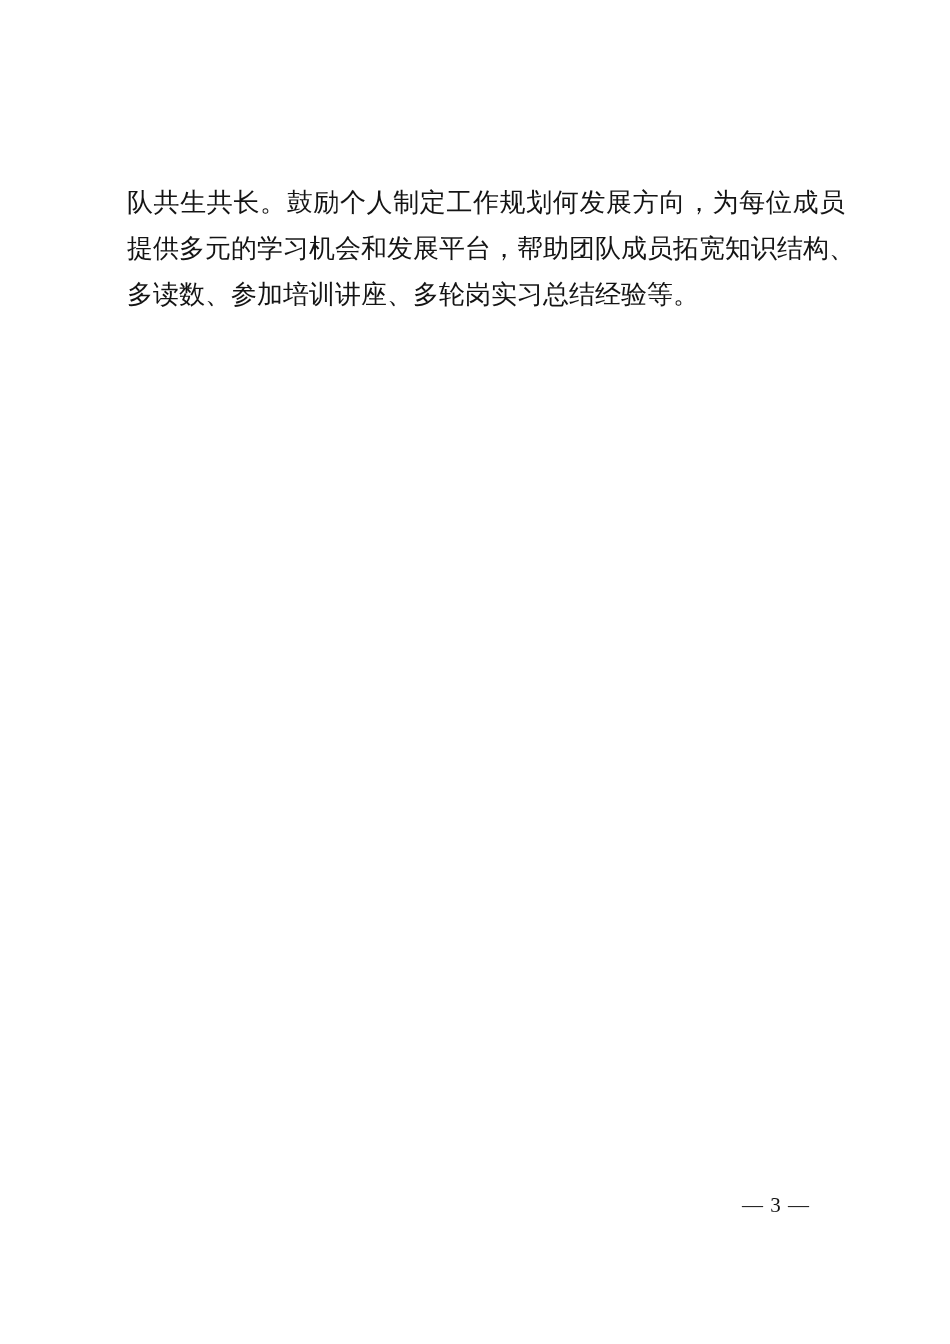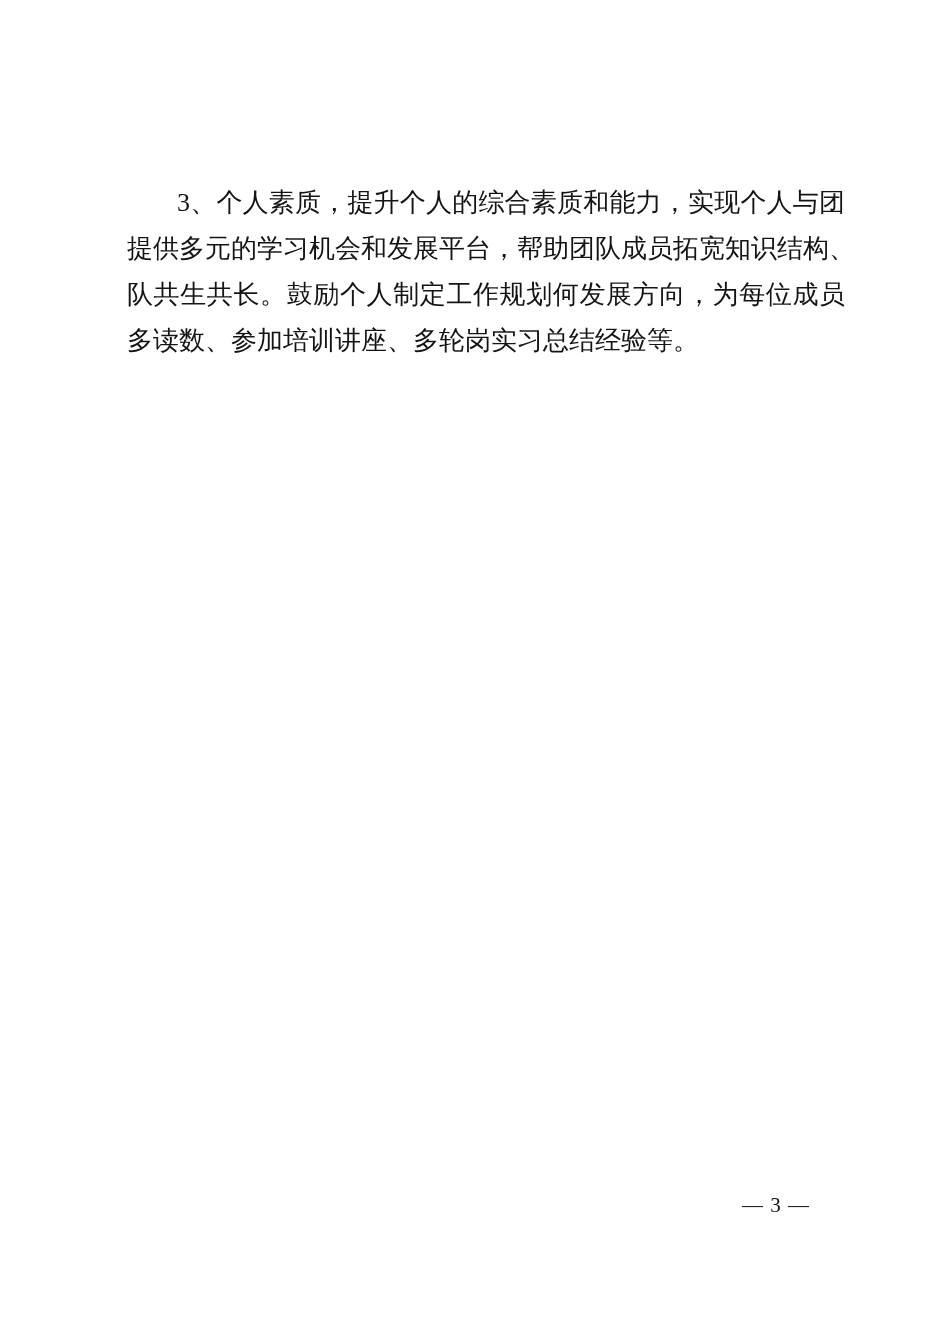--- a/index.html
+++ b/index.html
@@ -54,21 +54,20 @@
     letter-spacing: 1px;
     white-space: nowrap;
   }
 </style>
 </head>
 <body>
 
 <div class="page">
 
   <div class="doc-body">
-    <div class="para-line first">3、个人素质，提升个人的综合素质和能力，实现个人与团</div>
+    <div class="para-line">队共生共长。鼓励个人制定工作规划何发展方向，为每位成员</div>
     <div class="para-line">提供多元的学习机会和发展平台，帮助团队成员拓宽知识结构、</div>
-    <div class="para-line">队共生共长。鼓励个人制定工作规划何发展方向，为每位成员</div>
     <div class="para-line last">多读数、参加培训讲座、多轮岗实习总结经验等。</div>
   </div>
 
   <div class="page-number">— 3 —</div>
 
 </div>
 
 </body></html>

